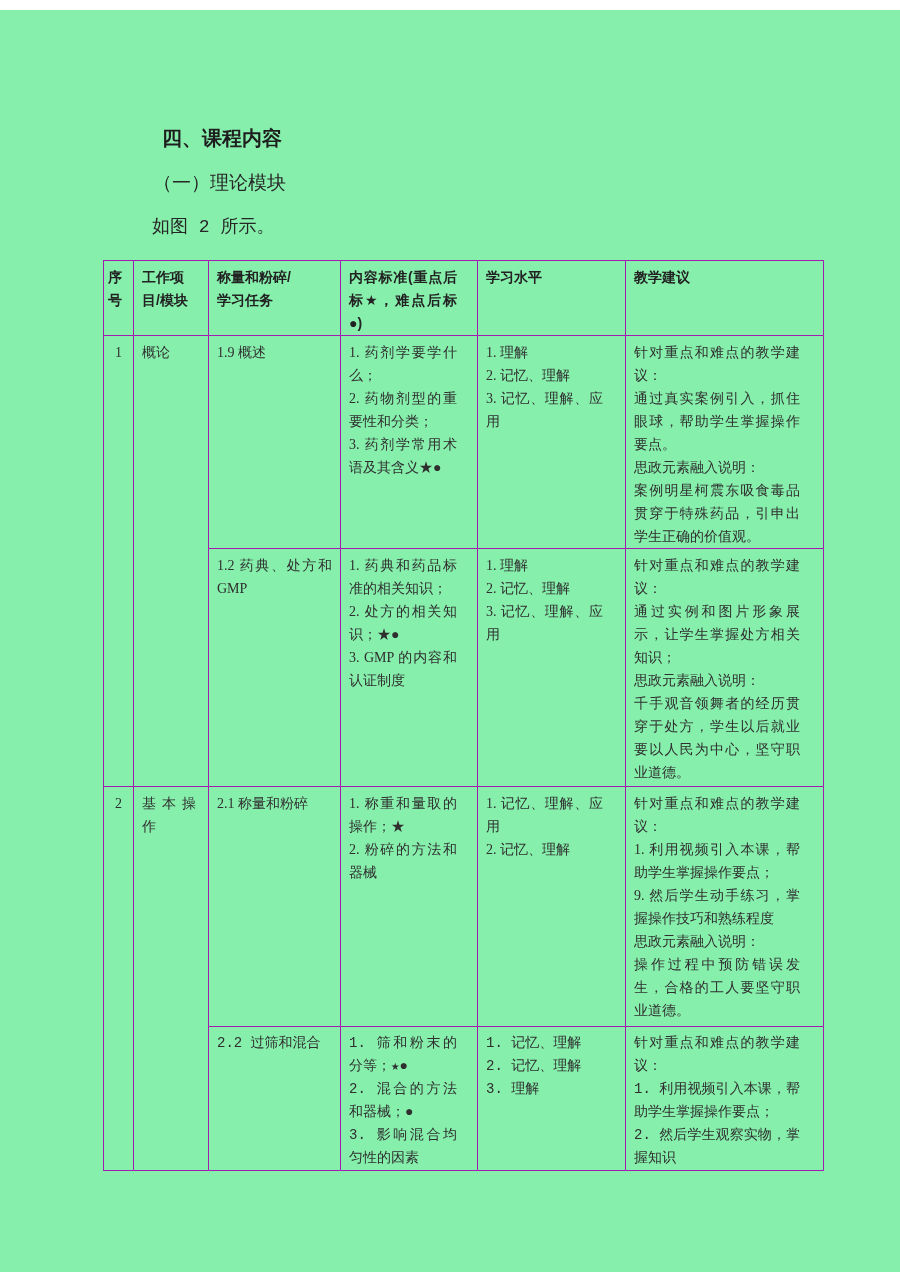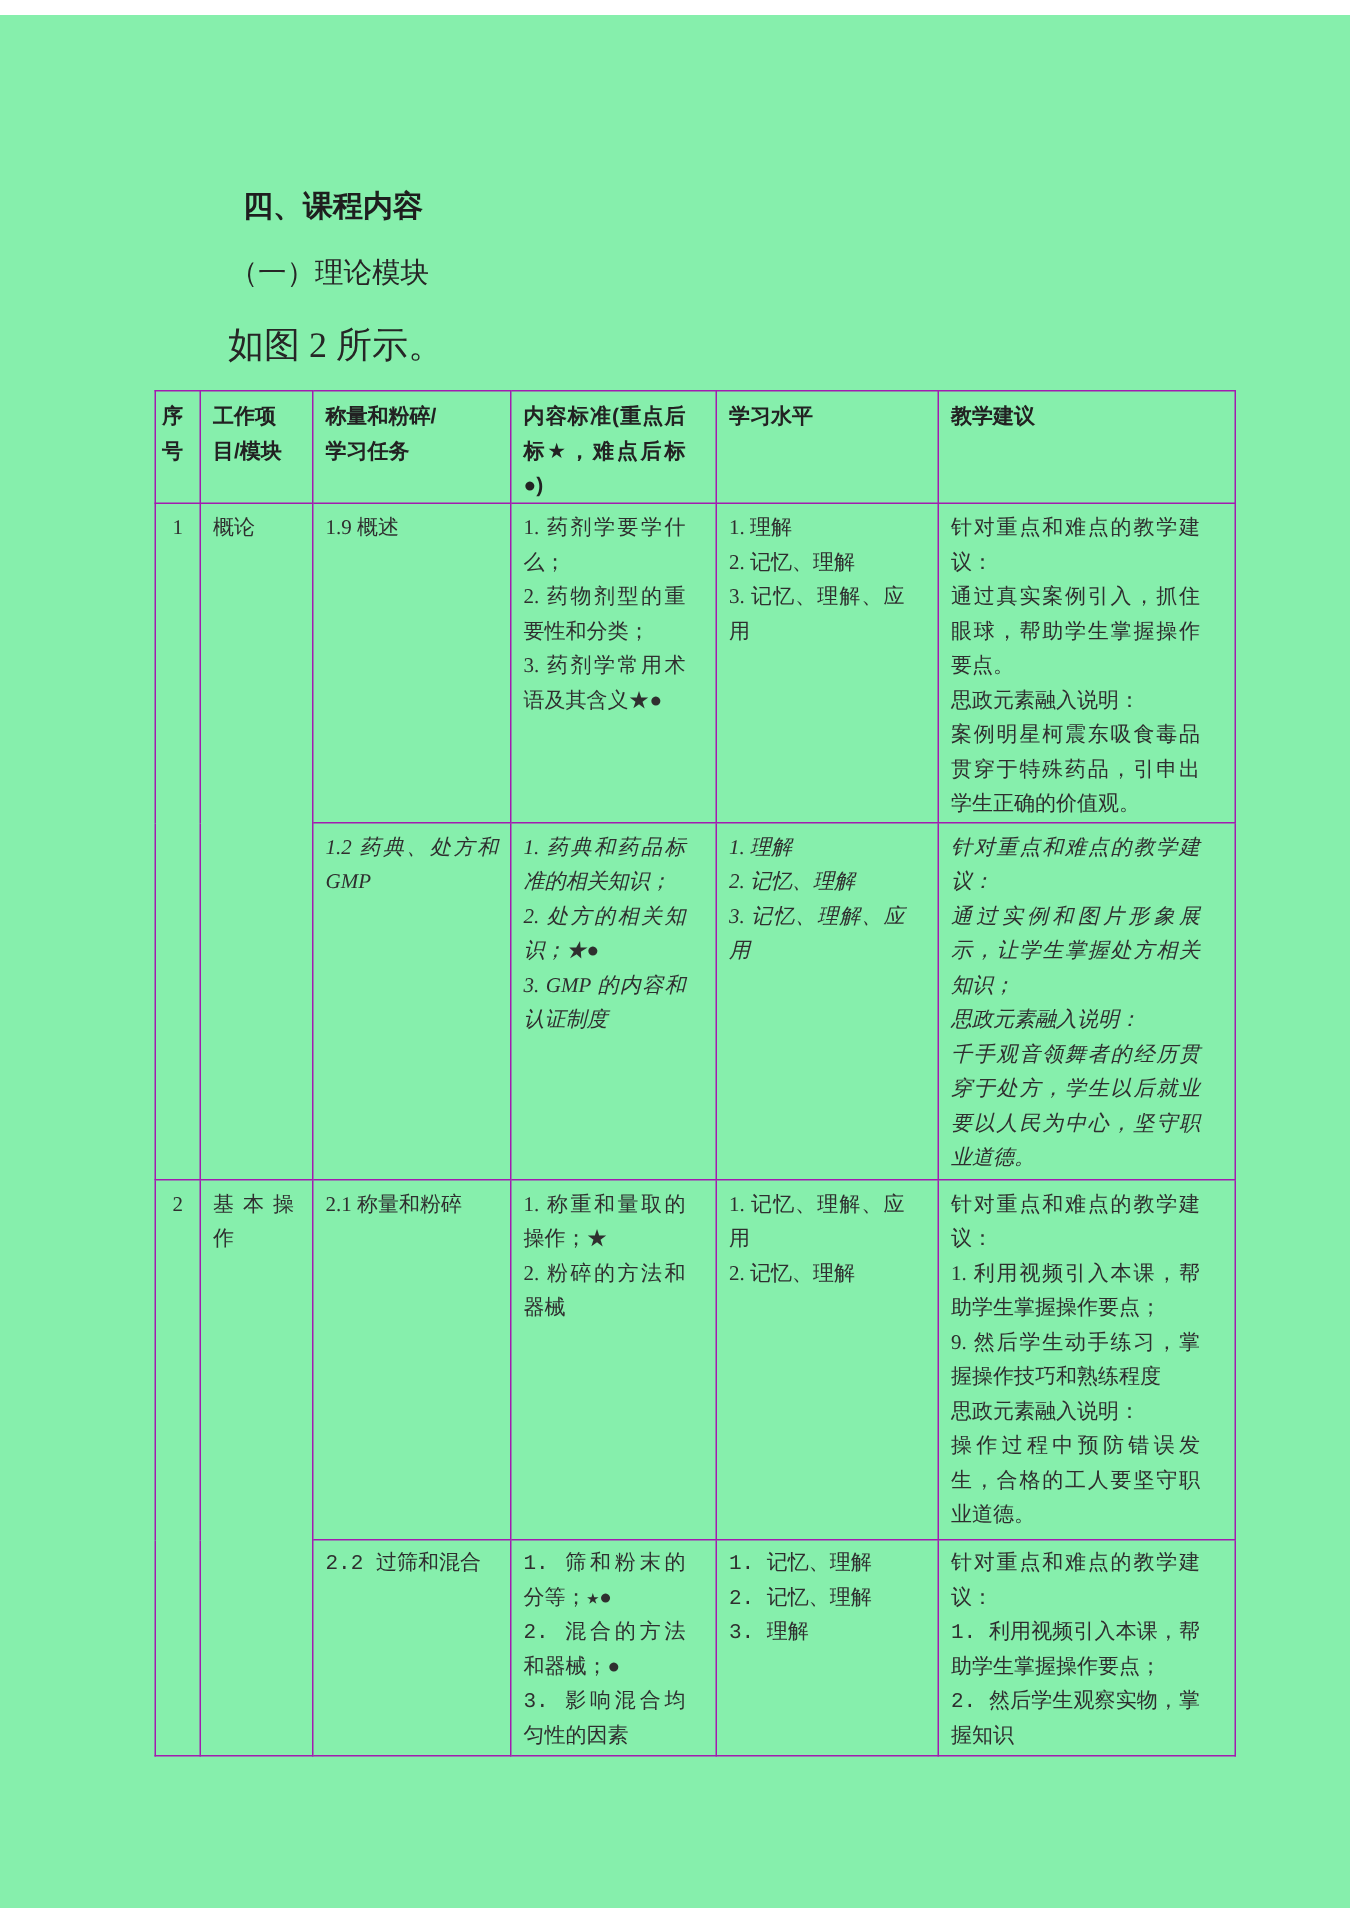--- a/index.html
+++ b/index.html
@@ -28,23 +28,24 @@
     left: 153px;
     top: 161px;
     font-size: 19px;
     line-height: 1.25;
     color: #262626;
   }
   .doc-caption {
     position: absolute;
     left: 152px;
     top: 206px;
-    font-size: 24px;
+    font-size: 18px;
     line-height: 1.25;
     color: #262626;
+    font-family: Liberation Mono, monospace;
   }
   table.course {
     position: absolute;
     left: 103px;
     top: 250px;
     width: 720px;
     border-collapse: collapse;
     table-layout: fixed;
   }
   .course th, .course td {
@@ -70,21 +71,21 @@
   .c3 { padding: 5px 8px 0 8px; }
   .c4 { padding: 5px 20px 0 8px; }
   .c5 { padding: 5px 22px 0 8px; }
   .c6 { padding: 5px 23px 0 8px; }
 
   .jp { text-align: justify; }
   .fill { text-align: justify; text-align-last: justify; }
 
   tr.hdr    { height: 72px; }
   tr.r11    { height: 210px; }
-  tr.r12    { height: 238px; font-style: italic; }
+  tr.r12    { height: 238px; }
   tr.r21    { height: 240px; }
   tr.r22    { height: 141px; font-family: Liberation Mono, monospace; }
 </style>
 </head>
 <body>
 
 <div class="page">
 
   <div class="doc-title">四、课程内容</div>
   <div class="doc-subtitle">（一）理论模块</div>

